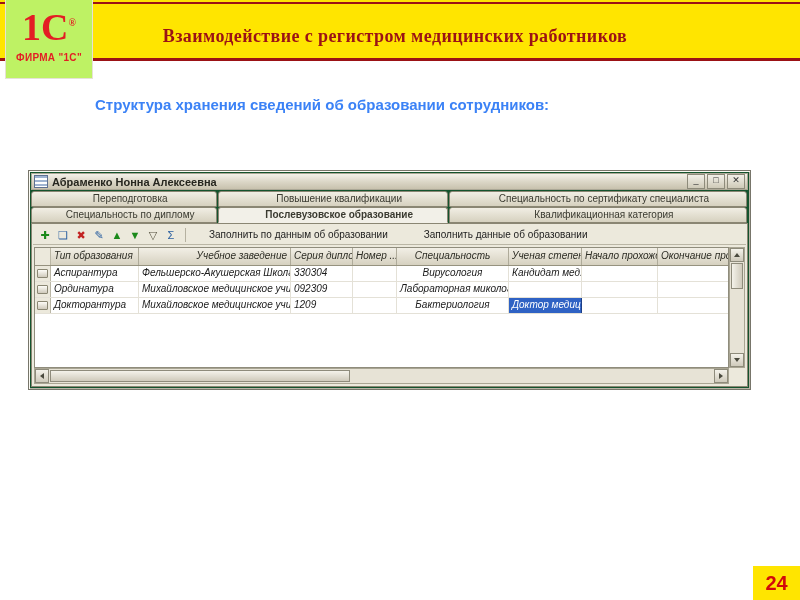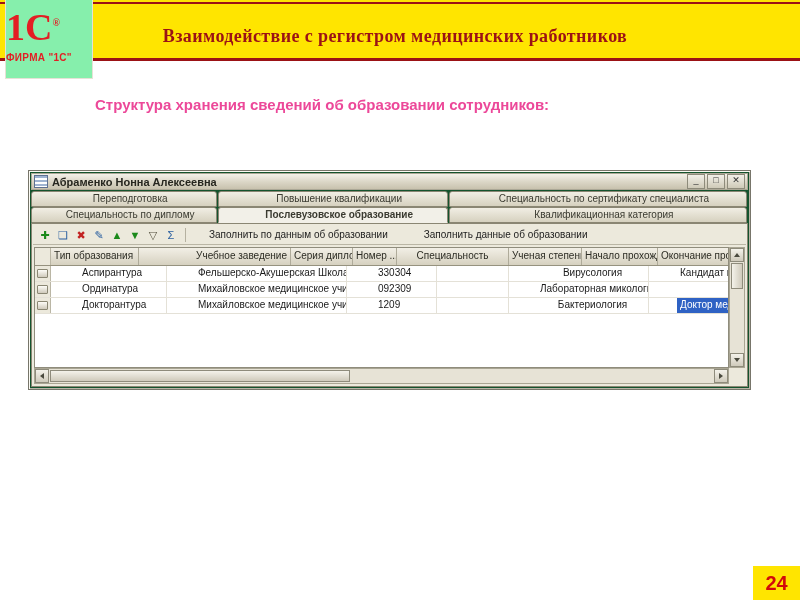--- a/index.html
+++ b/index.html
@@ -6,27 +6,27 @@
   .slide{position:relative;width:800px;height:600px;background:#FFFFFF;overflow:hidden;
          font-family:"Liberation Sans",sans-serif;}
 
   
   .header{position:absolute;left:0;top:0;width:800px;height:58px;background:#FFE500;
           border-bottom:3px solid #9B1215;}
   .header-topline{position:absolute;left:0;top:2px;width:800px;height:2px;background:#9B1215;}
   .slide-title{position:absolute;left:90px;right:100px;top:26px;text-align:center;
                font-family:"Liberation Serif",serif;font-weight:bold;font-size:18px;
                color:#9B1215;letter-spacing:.4px;white-space:nowrap;}
-  .logo-box{position:absolute;left:5px;top:0;width:86px;height:78px;background:#86efac;
-            z-index:5;border:1px solid #E6E2D6;border-top:none;}
+  .logo-box{position:absolute;left:5px;top:0;width:86px;height:78px;background:#bef264;
+            z-index:5;text-align:center;border:1px solid #E6E2D6;border-top:none;}
   .logo-1c{color:#E31E24;font-family:"Liberation Serif",serif;font-weight:bold;
            font-size:38px;line-height:46px;}
   .logo-1c .reg{font-size:10px;vertical-align:super;}
   .logo-caption{color:#E31E24;font-size:10px;font-weight:bold;letter-spacing:.3px;margin-top:2px;}
-  .slide-subtitle{position:absolute;left:95px;top:96px;font-size:15px;font-weight:bold;color:#ec4899;}
+  .slide-subtitle{position:absolute;left:95px;top:96px;font-size:15px;font-weight:bold;color:#3b82f6;}
 
   
   .window{position:absolute;left:28px;top:170px;width:721px;height:218px;background:#14532d;
           border:1px solid #77756A;box-shadow:inset 1px 1px 0 #FBFAF3, inset -1px -1px 0 #B8B4A4;}
   .titlebar{position:absolute;left:2px;top:2px;right:2px;height:17px;display:flex;align-items:center;
             background:linear-gradient(180deg,#F3F1E9 0%,#DAD5C5 55%,#C8C2AE 100%);
             border:1px solid #ABA796;padding:0 2px;box-sizing:border-box;}
   .win-icon{width:12px;height:11px;border:1px solid #5F7090;flex:0 0 auto;
             background:repeating-linear-gradient(180deg,#9FB4D2 0 2px,#FFFFFF 2px 4px);}
   .titlebar-title{flex:1;font-size:11px;font-weight:bold;color:#26261F;margin-left:4px;
@@ -54,27 +54,27 @@
            border-bottom:1px solid #BAB6A5;background:#ECE9DC;padding-left:3px;box-sizing:border-box;}
   .tb-ico{width:16px;height:16px;margin:0 1px;font-size:11px;line-height:16px;text-align:center;cursor:default;}
   .ico-g{color:#1B8A1B;}
   .ico-b{color:#2A5FA0;}
   .ico-r{color:#C22222;}
   .ico-k{color:#55513F;}
   .tb-sep{width:1px;height:14px;background:#B5B1A0;margin:0 5px;}
   .tb-txtbtn{font-size:10px;color:#1C1C1C;margin:0 18px;white-space:nowrap;cursor:default;}
 
   
-  .table-area{position:absolute;left:2px;top:23px;right:2px;bottom:2px;}
+  .table-area{position:absolute;left:2px;top:23px;right:2px;bottom:2px;font-style:italic;}
   .grid{position:absolute;left:0;top:0;right:16px;bottom:16px;background:#FFFFFF;
         border:1px solid #8F8C7C;overflow:hidden;}
   .g-head{display:flex;height:17px;background:linear-gradient(180deg,#F2EFE6,#D6D1C0);
           border-bottom:1px solid #96927F;font-size:10px;color:#2C2C24;}
   .g-head .cell{border-right:1px solid #AFAB9A;padding:2px 3px 0 3px;}
-  .g-row{display:flex;height:15px;font-size:10px;color:#1A1A1A;border-bottom:1px solid #E4E1D7;gap:28px;}
+  .g-row{display:flex;height:15px;font-size:10px;color:#1A1A1A;border-bottom:1px solid #E4E1D7;}
   .cell{box-sizing:border-box;overflow:hidden;white-space:nowrap;padding:1px 3px 0 3px;flex:0 0 auto;}
   .g-row .cell{border-right:1px solid #E4E1D7;}
   .c0{width:16px;padding:0;}
   .c1{width:88px;}.c2{width:152px;text-align:right;}.c3{width:62px;}.c4{width:44px;}
   .c5{width:112px;text-align:center;}.c6{width:73px;}.c7{width:76px;}
   .c8{flex:1 1 auto;border-right:none !important;}
   .marker-cell{background:#ECE9DC;border-right:1px solid #BAB6A5 !important;}
   .marker{display:block;width:9px;height:7px;margin:3px auto 0;border:1px solid #8A8773;
           border-radius:1px;background:linear-gradient(180deg,#FDFCF7,#CFCABB);}
   .sel{background:#2F62C4;color:#FFFFFF;border-right:1px solid #1C3E86 !important;}

